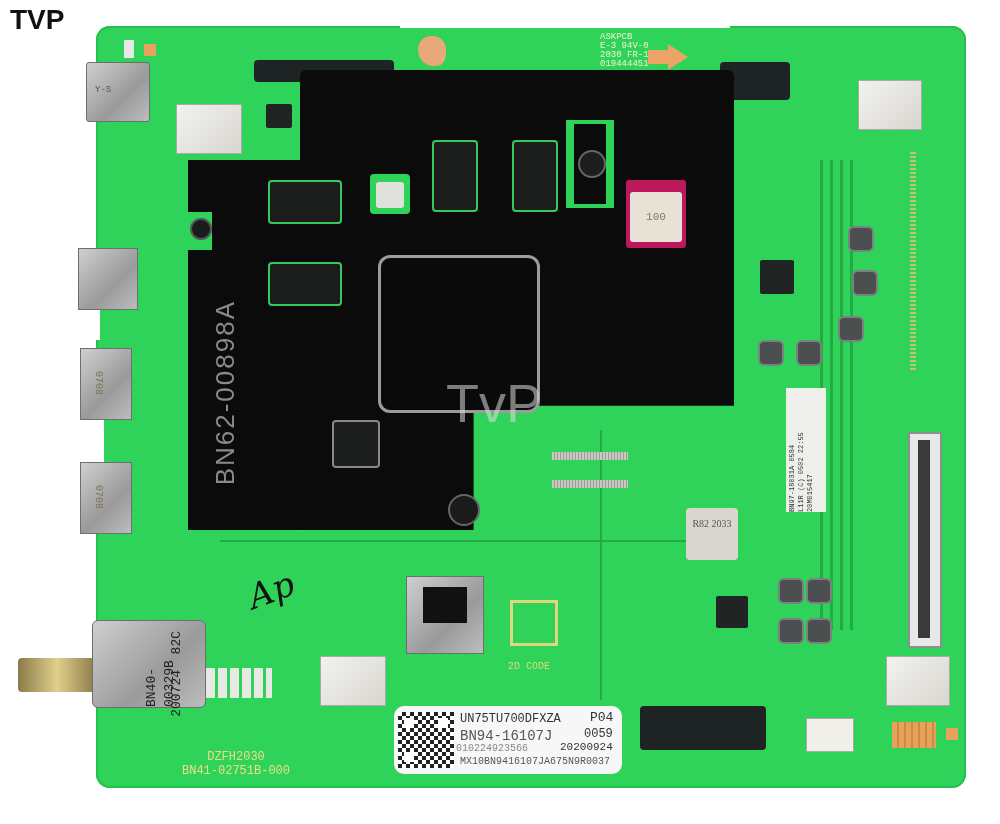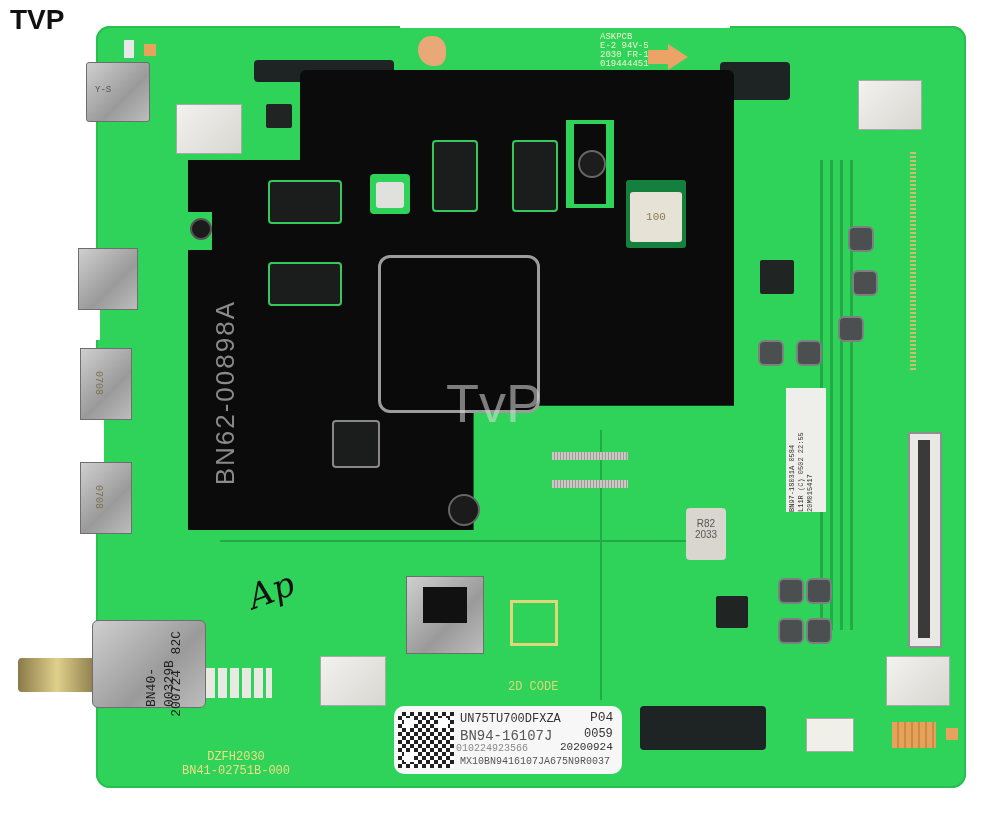--- a/index.html
+++ b/index.html
@@ -39,21 +39,21 @@
 <div class="trace-line" style="left:820px;top:160px;width:3px;height:470px;"></div>
 <div class="trace-line" style="left:830px;top:160px;width:3px;height:470px;"></div>
 <div class="trace-line" style="left:840px;top:160px;width:3px;height:470px;"></div>
 <div class="trace-line" style="left:850px;top:160px;width:3px;height:470px;"></div>
 <div class="trace-line" style="left:220px;top:540px;width:500px;height:2px;"></div>
 <div class="trace-line" style="left:600px;top:430px;width:2px;height:270px;"></div>
 
 <div class="abs" style="left:418px;top:36px;width:28px;height:30px;border-radius:50% 50% 40% 60%;background:#e8a877;"></div>
 <div class="abs silk tiny" style="left:600px;top:33px;line-height:9px;color:#f4f1cf;">
   <div>ASKPCB</div>
-  <div>E-2 94V-5</div>
+  <div>E-3 94V-0</div>
   <div>2030 FR-1</div>
   <div>019444451</div>
 </div>
 <div class="abs" style="left:648px;top:44px;width:0;height:0;border-top:13px solid transparent;border-bottom:13px solid transparent;border-left:20px solid #eba366;margin-left:20px;"></div>
 <div class="abs" style="left:648px;top:50px;width:22px;height:14px;background:#eba366;"></div>
 
 <div class="abs connector-black" style="left:254px;top:60px;width:140px;height:22px;"></div>
 <div class="abs connector-black" style="left:720px;top:62px;width:70px;height:38px;"></div>
 <div class="abs pad-orange" style="left:144px;top:44px;width:12px;height:12px;"></div>
 <div class="abs" style="left:124px;top:40px;width:10px;height:18px;background:#e8e8e8;"></div>
@@ -78,21 +78,21 @@
 <div class="abs chip" style="left:268px;top:262px;width:70px;height:40px;"></div>
 <div class="abs chip" style="left:432px;top:140px;width:42px;height:68px;"></div>
 <div class="abs chip" style="left:512px;top:140px;width:42px;height:68px;"></div>
 <div class="abs" style="left:370px;top:174px;width:40px;height:40px;background:#2fd35a;border-radius:4px;">
   <div style="position:absolute;left:6px;top:8px;width:28px;height:26px;background:#e0e0dc;border-radius:3px;"></div>
 </div>
 <div class="abs" style="left:566px;top:120px;width:48px;height:88px;background:#2fd35a;">
   <div style="position:absolute;left:8px;top:4px;width:32px;height:80px;background:#0b0b0b;"></div>
   <div style="position:absolute;left:12px;top:30px;width:24px;height:24px;border-radius:50%;background:#1d1d1d;border:2px solid #666;"></div>
 </div>
-<div class="abs" style="left:626px;top:180px;width:60px;height:68px;background:#15803d;border-radius:3px;">
+<div class="abs" style="left:626px;top:180px;width:60px;height:68px;background:#be185d;border-radius:3px;">
   <div style="position:absolute;left:4px;top:12px;width:52px;height:50px;background:#e6e2d6;border-radius:3px;font-size:11px;color:#8a7b55;text-align:center;line-height:50px;" class="mono">100</div>
 </div>
 
 <div class="abs" style="left:378px;top:255px;width:156px;height:152px;border:3px solid #9c9c9c;border-radius:12px;background:#0a0a0a;"></div>
 <div class="abs chip" style="left:332px;top:420px;width:44px;height:44px;border-color:#888;"></div>
 <div class="abs" style="left:448px;top:494px;width:28px;height:28px;border-radius:50%;background:#1b1b1b;border:2px solid #666;"></div>
 <div class="abs" style="left:186px;top:212px;width:26px;height:38px;background:#2fd35a;">
     <div style="position:absolute;left:4px;top:6px;width:18px;height:18px;border-radius:50%;background:#1b1b1b;border:2px solid #555;"></div>
   </div>
 
@@ -125,23 +125,23 @@
   <div>BN41-02751B-000</div>
 </div>
 
 <div class="abs" style="left:206px;top:668px;width:66px;height:30px;background:repeating-linear-gradient(90deg,#e9e9e4 0 9px,#2fd35a 9px 12px);"></div>
 
 <div class="abs metal" style="left:406px;top:576px;width:76px;height:76px;">
   <div style="position:absolute;left:16px;top:10px;width:44px;height:36px;background:#111;"></div>
 </div>
 
 <div class="abs" style="left:510px;top:600px;width:42px;height:40px;border:3px solid #e0d77a;"></div>
-<div class="abs silk" style="left:508px;top:680px;font-size:12px;color:#e0d77a;">2D CODE</div>
+<div class="abs silk" style="left:508px;top:661px;font-size:10px;color:#e0d77a;">2D CODE</div>
 
-<div class="abs" style="left:686px;top:508px;width:40px;height:52px;background:#d9d6cf;border-radius:4px;font-size:10px;color:#555;text-align:center;padding-top:10px;box-sizing:border-box;">R82 2033</div>
+<div class="abs" style="left:686px;top:508px;width:52px;height:52px;background:#d9d6cf;border-radius:4px;font-size:10px;color:#555;text-align:center;padding-top:10px;box-sizing:border-box;font-family:Liberation Serif, serif;">R82 2033</div>
 <div class="abs chip-dark" style="left:716px;top:596px;width:32px;height:32px;"></div>
 <div class="abs ind" style="left:778px;top:578px;width:22px;height:22px;"></div>
 <div class="abs ind" style="left:806px;top:578px;width:22px;height:22px;"></div>
 <div class="abs ind" style="left:778px;top:618px;width:22px;height:22px;"></div>
 <div class="abs ind" style="left:806px;top:618px;width:22px;height:22px;"></div>
 <div class="abs chip-dark" style="left:760px;top:260px;width:34px;height:34px;"></div>
 <div class="abs ind" style="left:848px;top:226px;width:22px;height:22px;"></div>
 <div class="abs ind" style="left:852px;top:270px;width:22px;height:22px;"></div>
 <div class="abs ind" style="left:838px;top:316px;width:22px;height:22px;"></div>
 <div class="abs ind" style="left:758px;top:340px;width:22px;height:22px;"></div>

